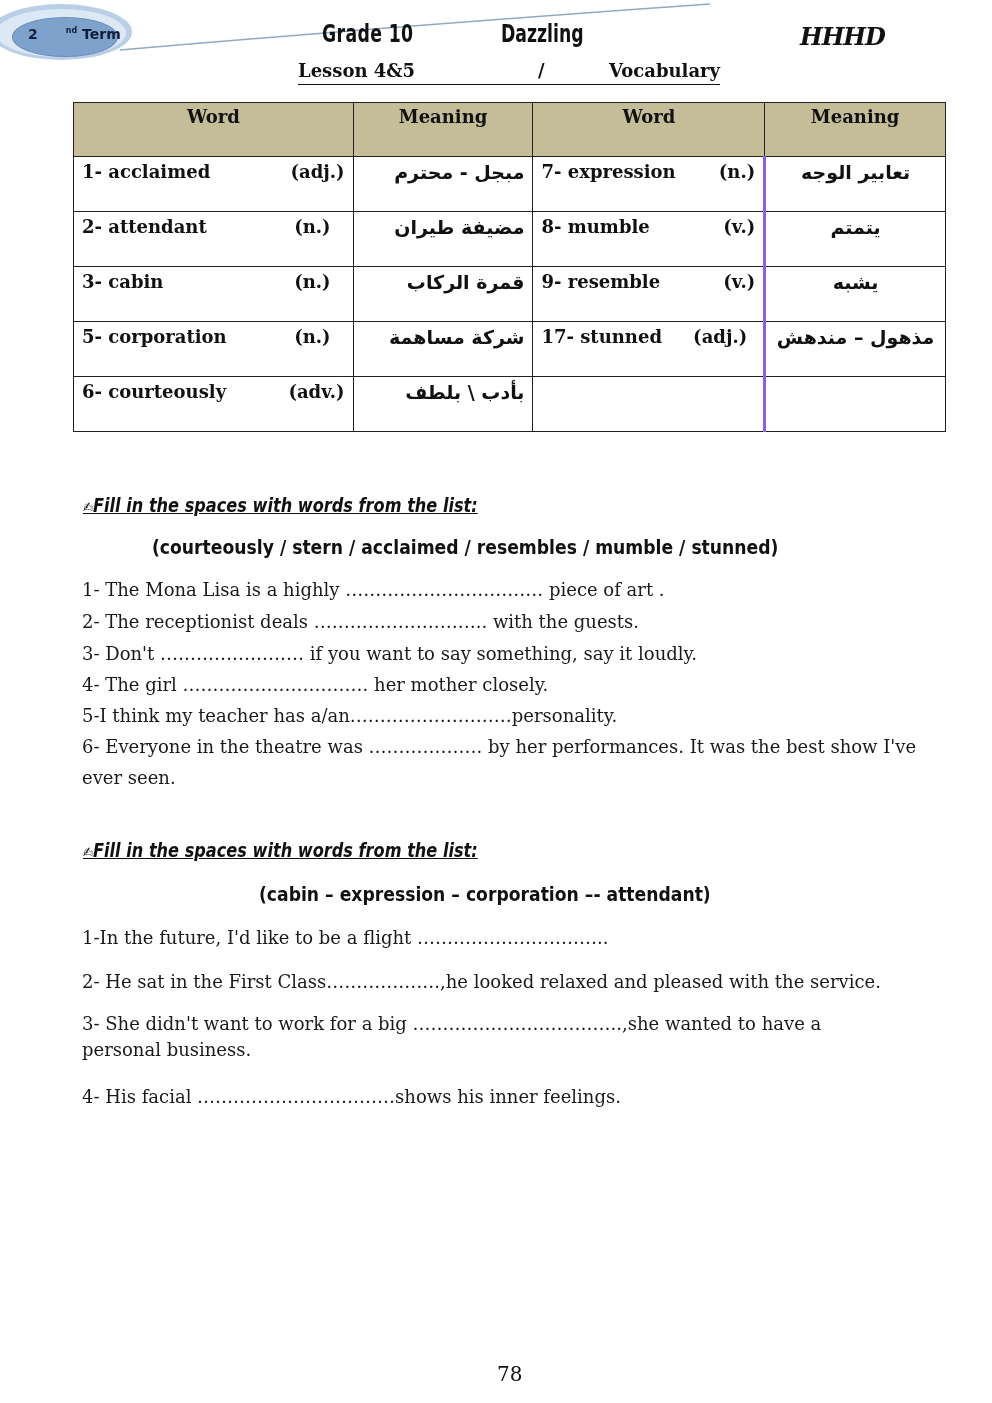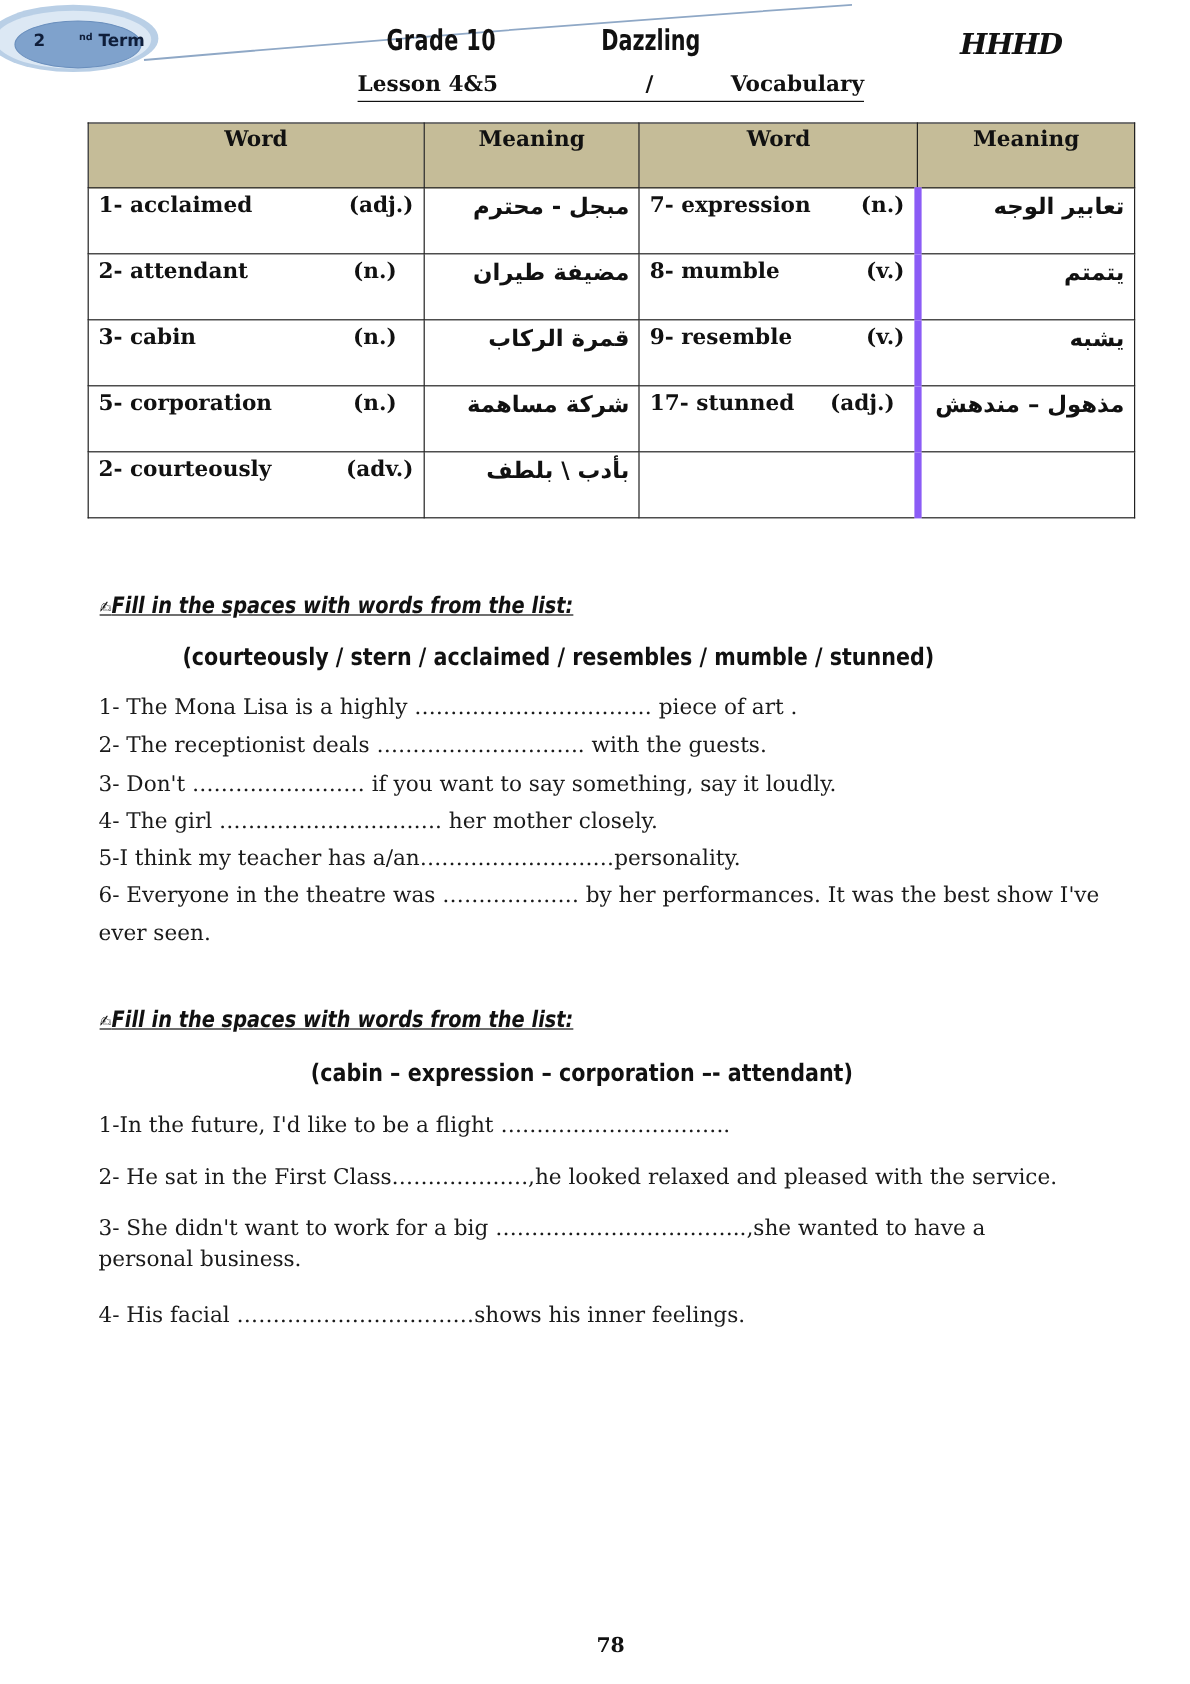--- a/index.html
+++ b/index.html
@@ -23,32 +23,32 @@
   .lesson-row .r { position: absolute; right: 0; top: 0; }
 
   
   table.vocab { position: absolute; left: 73px; top: 102px; width: 873px; border-collapse: collapse; }
   table.vocab td, table.vocab th { border: 1.5px solid #222; padding: 0 8px; vertical-align: top; height: 50px; font-size: 18px; text-align: right; }
   table.vocab th { background: #c5bc98; height: 50px; font-weight: bold; text-align: center; vertical-align: top; padding-top: 3px; }
   table.vocab td.word { font-weight: bold; padding-top: 4px; }
   table.vocab td.word .w { float: left; }
   table.vocab td.word .p { float: right; }
   table.vocab td.mean { text-align: right; direction: rtl; font-family: "DejaVu Sans", sans-serif; font-weight: bold; font-size: 19px; padding-top: 4px; }
-  table.vocab td.mean-light { border-left: 6px solid #8b5cf6; }
+  table.vocab td.mean-light { border-left: 3px solid #8b5cf6; text-align: center; }
   .c1 { width: 263px; } .c2 { width: 163px; } .c3 { width: 215px; } .c4 { width: 164px; }
 
   
   .ex-heading { position: absolute; left: 83px; font-family: "DejaVu Sans", sans-serif; font-weight: bold; font-style: italic; font-size: 19px; text-decoration: underline; transform: scaleX(0.85); transform-origin: left top; }
   .ex-heading .pen { font-style: normal; font-size: 14px; }
   .word-list { position: absolute; font-family: "DejaVu Sans", sans-serif; font-weight: bold; font-size: 20px; transform: scaleX(0.86); transform-origin: left top; white-space: nowrap; }
   .sentence { position: absolute; left: 82px; font-size: 18px; white-space: nowrap; color: #1a1a1a; }
   .sentence.wrap { white-space: normal; width: 850px; line-height: 31px; }
   .sentence.wrap2 { white-space: normal; width: 810px; line-height: 26px; }
 
-  .page-num { position: absolute; left: 497px; top: 1362px; font-weight: bold; font-size: 17px; }
+  .page-num { position: absolute; left: 497px; top: 1362px; font-weight: normal; font-size: 20px; }
 </style>
 </head>
 <body>
 
 <div class="term-deco">
   <div class="outer"></div>
   <div class="mid"></div>
   <div class="inner"></div>
   <div class="term-label"><span>2</span><sup>nd</sup><span> Term</span></div>
 </div>
@@ -110,21 +110,21 @@
         </td>
       <td class="mean">شركة مساهمة</td>
       <td class="word">
           <span class="w">17- stunned</span>
           <span class="p" style="margin-right:8px">(adj.)</span>
         </td>
       <td class="mean mean-light">مذهول – مندهش</td>
     </tr>
     <tr>
       <td class="word">
-          <span class="w">2- courteously</span>
+          <span class="w">6- courteously</span>
           <span class="p">(adv.)</span>
         </td>
       <td class="mean">بأدب \ بلطف</td>
       <td class="word"></td>
       <td class="mean mean-light"></td>
     </tr>
   </tbody>
 </table>
 
 <div class="ex-heading" style="top:494px">

